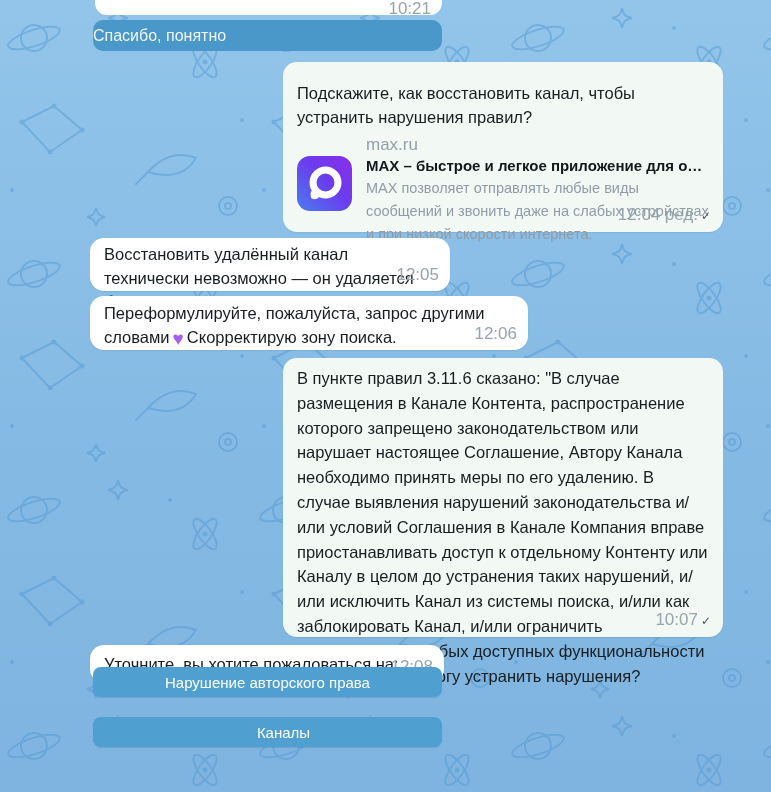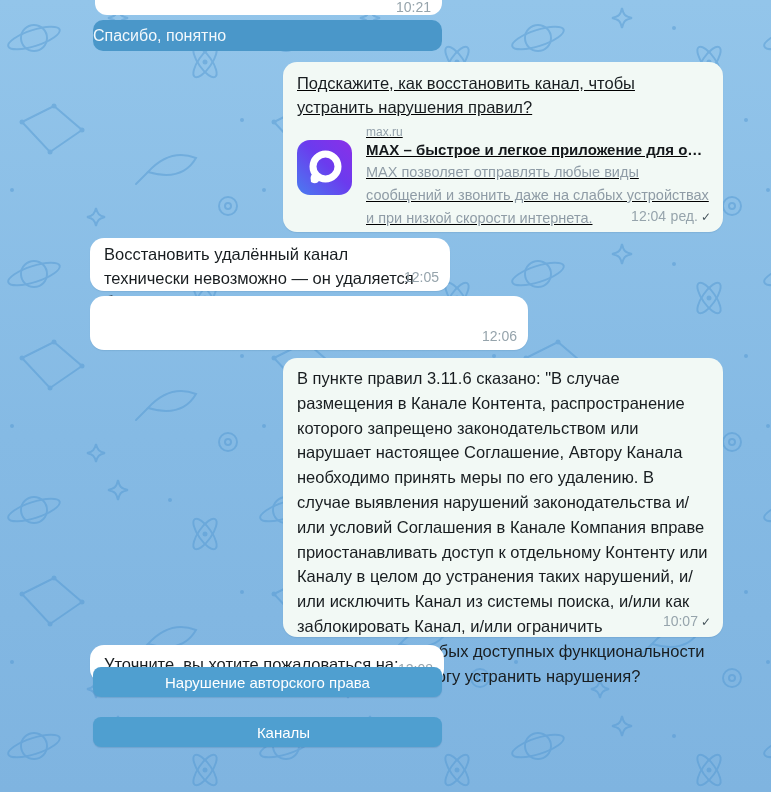--- a/index.html
+++ b/index.html
@@ -6,38 +6,38 @@
   body { font-family:"Liberation Sans","DejaVu Sans",sans-serif; }
   #screen{
     position:relative; width:771px; height:792px; overflow:hidden;
     background:linear-gradient(180deg,#93c5ea 0%,#85bae4 55%,#7fb4e0 100%);
   }
   #doodles{ position:absolute; inset:0; }
   .bubble{ position:absolute; border-radius:14px; }
   .in{ background:#ffffff; box-shadow:0 1px 1px rgba(40,80,120,.12); }
   .out{ background:#f2f9f5; box-shadow:0 1px 1px rgba(40,80,120,.12); }
   .msg-text{ font-size:16.5px; line-height:24px; color:#181d20; }
-  .time{ font-size:14px; color:#96a4ac; }
+  .time{ font-size:17px; color:#96a4ac; }
   .check{ color:#44525a; font-size:12px; margin-left:3px; }
   
   #frag{ left:95px; top:0; width:347px; height:15px; border-radius:0 0 12px 12px; background:#fff; }
   #frag .time{ position:absolute; right:11px; top:-1px; }
   
   #thanks{ left:93px; top:20px; width:349px; height:31px; border-radius:10px;
     background:#4a97c9; display:flex; align-items:center; justify-content:flex-start;
     color:#f2f8fc; font-size:16px; font-weight:500; }
   
-  #out1{ left:283px; top:62px; width:440px; height:170px; padding:9px 14px;text-decoration:underline; }
+  #out1{ left:283px; top:62px; width:440px; height:170px; padding:19px 14px; }
   #out1 .meta{ position:absolute; right:12px; bottom:7px; }
   .linkline{ margin-top:2px; white-space:nowrap; }
   .linkline a{ color:#2b7fd4; font-size:16.5px; text-decoration:underline; }
   .censor{ display:inline-block; width:168px; height:20px; background:#2e7ed8;
     border-radius:2px; vertical-align:-4px; margin-left:2px; }
   .preview{ margin-top:6px; }
-  .pv-site{ margin-left:69px; font-size:12px; color:#93a0aa; }
+  .pv-site{ margin-left:69px; font-size:17px; color:#93a0aa; }
   .pv-row{ display:flex; gap:14px; margin-top:1px; }
   .pv-logo{ flex:0 0 55px; width:55px; height:55px; }
   .pv-col{ min-width:0; }
   .pv-title{ font-size:15px; font-weight:bold; color:#14181b; white-space:nowrap;
     overflow:hidden; text-overflow:ellipsis; line-height:20px; }
   .pv-desc{ font-size:14.5px; line-height:23px; color:#8f9ca6; margin-top:1px; }
   
   #in1{ left:90px; top:238px; width:360px; height:53px; padding:4px 14px; }
   #in2{ left:90px; top:296px; width:438px; height:54px; padding:5px 14px; }
   #in3{ left:90px; top:645px; width:354px; height:38px; padding:7px 14px; }
@@ -124,20 +124,23 @@
       <span class="time">ред.</span><span class="check">✓</span>
     </div>
   </div>
 
   <div class="bubble in" id="in1">
     <div class="msg-text">Восстановить удалённый канал технически невозможно — он удаляется безвозвратно.</div>
     <span class="time">12:05</span>
   </div>
 
   <div class="bubble in" id="in2">
+    <div class="msg-text">
+      <span>Переформулируйте, пожалуйста, запрос другими словами</span><span class="heart">♥</span><span>Скорректирую зону поиска.</span>
+    </div>
     <span class="time">12:06</span>
   </div>
 
   <div class="bubble out" id="out2">
     <div class="msg-text">В пункте правил 3.11.6 сказано: "В случае размещения в Канале Контента, распространение которого запрещено законодательством или нарушает настоящее Соглашение, Автору Канала необходимо принять меры по его удалению. В случае выявления нарушений законодательства и/или условий Соглашения в Канале Компания вправе приостанавливать доступ к отдельному Контенту или Каналу в целом до устранения таких нарушений, и/или исключить Канал из системы поиска, и/или как заблокировать Канал, и/или ограничить использование любых доступных функциональности в Канале." Как я могу устранить нарушения?</div>
     <div class="meta">
       <span class="time">10:07</span><span class="check">✓</span>
     </div>
   </div>
 

